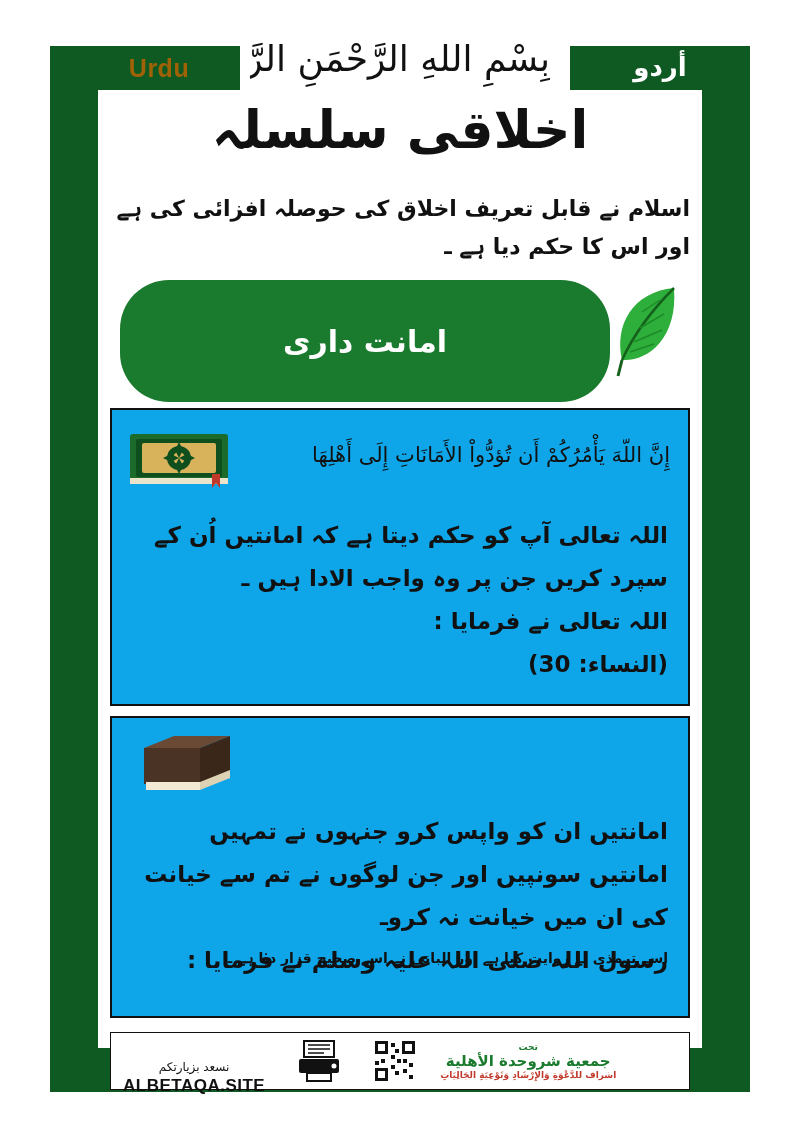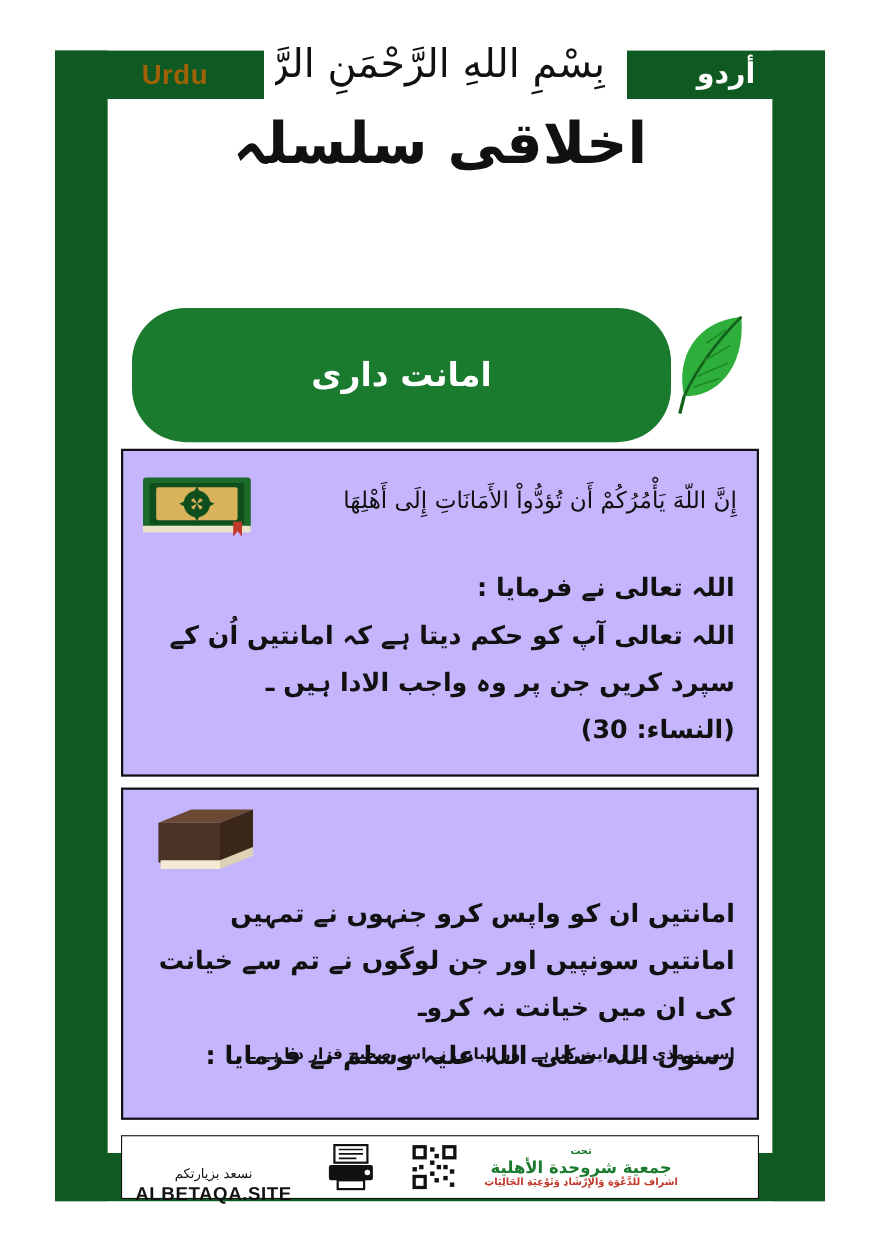--- a/index.html
+++ b/index.html
@@ -143,21 +143,21 @@
   .leaf {
     position: absolute;
     left: 612px; top: 282px;
     width: 70px; height: 98px;
   }
 
   
   .card {
     position: absolute;
     border: 2px solid #111111;
-    background: #c4b5fd;
+    background: #0ea5e9;
   }
   .card-quran { left: 110px; top: 408px; width: 580px; height: 298px; }
   .card-hadith { left: 110px; top: 716px; width: 580px; height: 302px; }
 
   .ayah {
     position: absolute;
     right: 18px; top: 26px;
     width: 420px;
     direction: rtl;
     text-align: right;
@@ -281,20 +281,21 @@
   <div class="frame-top-right"></div>
   <div class="frame-bottom"></div>
   <div class="inner"></div>
 
   <div class="bismillah">بِسْمِ اللهِ الرَّحْمَنِ الرَّحِيمِ</div>
   <div class="lang-tab">Urdu</div>
   <div class="lang-ar">أردو</div>
 
   <div class="title">اخلاقی سلسلہ</div>
 
+  <div class="intro">اسلام  نے  قابل تعریف اخلاق کی حوصلہ افزائی کی ہے اور اس کا حکم دیا ہے ـ</div>
 
   <div class="pill">
     <span>امانت داری</span>
   </div>
 
   <svg class="leaf" viewBox="0 0 70 98">
     <path d="M62 6 C 20 10, 2 44, 10 78 C 34 80, 66 58, 62 6 Z" fill="#2eae3a"></path>
     <path d="M62 6 C 40 28, 22 52, 10 78" stroke="#14611c" stroke-width="2.5" fill="none"></path>
     <path d="M10 78 L 6 94" stroke="#14611c" stroke-width="3" fill="none"></path>
     <path d="M48 18 L 30 30 M52 32 L 28 46 M50 48 L 22 60 M42 62 L 18 70" stroke="#1d8a28" stroke-width="1.5" fill="none"></path>
@@ -309,22 +310,22 @@
       <circle cx="51" cy="30" r="6" fill="#d9b35c"></circle>
       <path d="M51 14 L55 22 L51 30 L47 22 Z" fill="#0f4f1e"></path>
       <path d="M51 46 L55 38 L51 30 L47 38 Z" fill="#0f4f1e"></path>
       <path d="M35 30 L43 26 L51 30 L43 34 Z" fill="#0f4f1e"></path>
       <path d="M67 30 L59 26 L51 30 L59 34 Z" fill="#0f4f1e"></path>
       <rect x="2" y="50" width="98" height="6" fill="#ece3cb"></rect>
       <path d="M84 46 L92 46 L92 60 L88 55 L84 60 Z" fill="#c0392b"></path>
     </svg>
     <div class="ayah">إِنَّ اللّهَ يَأْمُرُكُمْ أَن تُؤدُّواْ الأَمَانَاتِ إِلَى أَهْلِهَا</div>
     <div class="card-body quran-body">
+      <div>اللہ تعالی  آپ کو حکم دیتا ہے کہ امانتیں اُن  کے سپرد کریں جن پر وہ واجب الادا ہیں ـ</div>
       <div>اللہ تعالی  نے  فرمایا :</div>
-      <div>اللہ تعالی  آپ کو حکم دیتا ہے کہ امانتیں اُن  کے سپرد کریں جن پر وہ واجب الادا ہیں ـ</div>
       <div class="quran-ref">(النساء: 30)</div>
     </div>
   </div>
 
   <div class="card card-hadith">
     <svg class="book-icon" viewBox="0 0 105 70">
       <path d="M14 16 L44 4 L100 4 L70 16 Z" fill="#6b4a35"></path>
       <path d="M14 16 L70 16 L70 52 L14 52 Z" fill="#4a3325"></path>
       <path d="M70 16 L100 4 L100 40 L70 52 Z" fill="#3a2719"></path>
       <path d="M16 50 L70 50 L70 58 L16 58 Z" fill="#f2ead3"></path>

